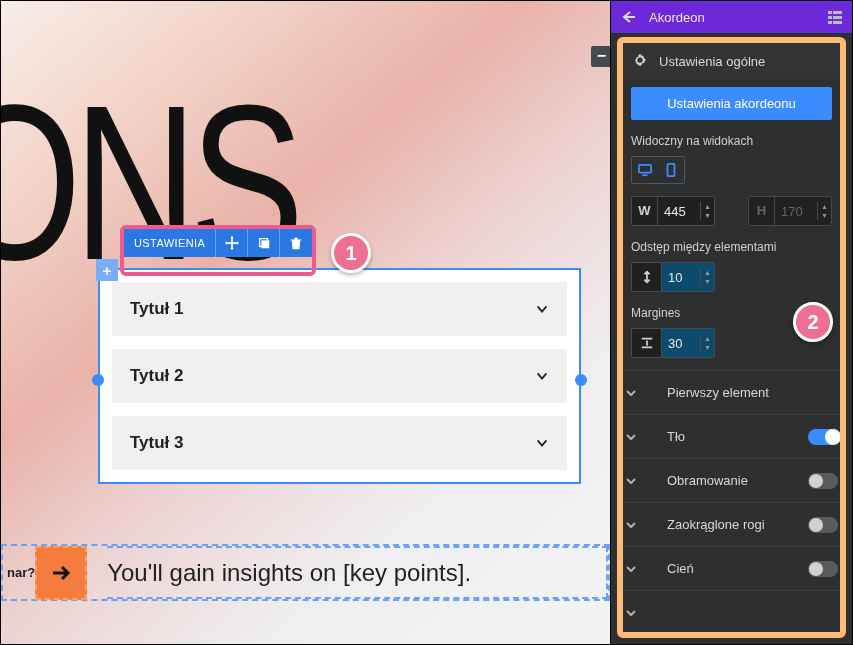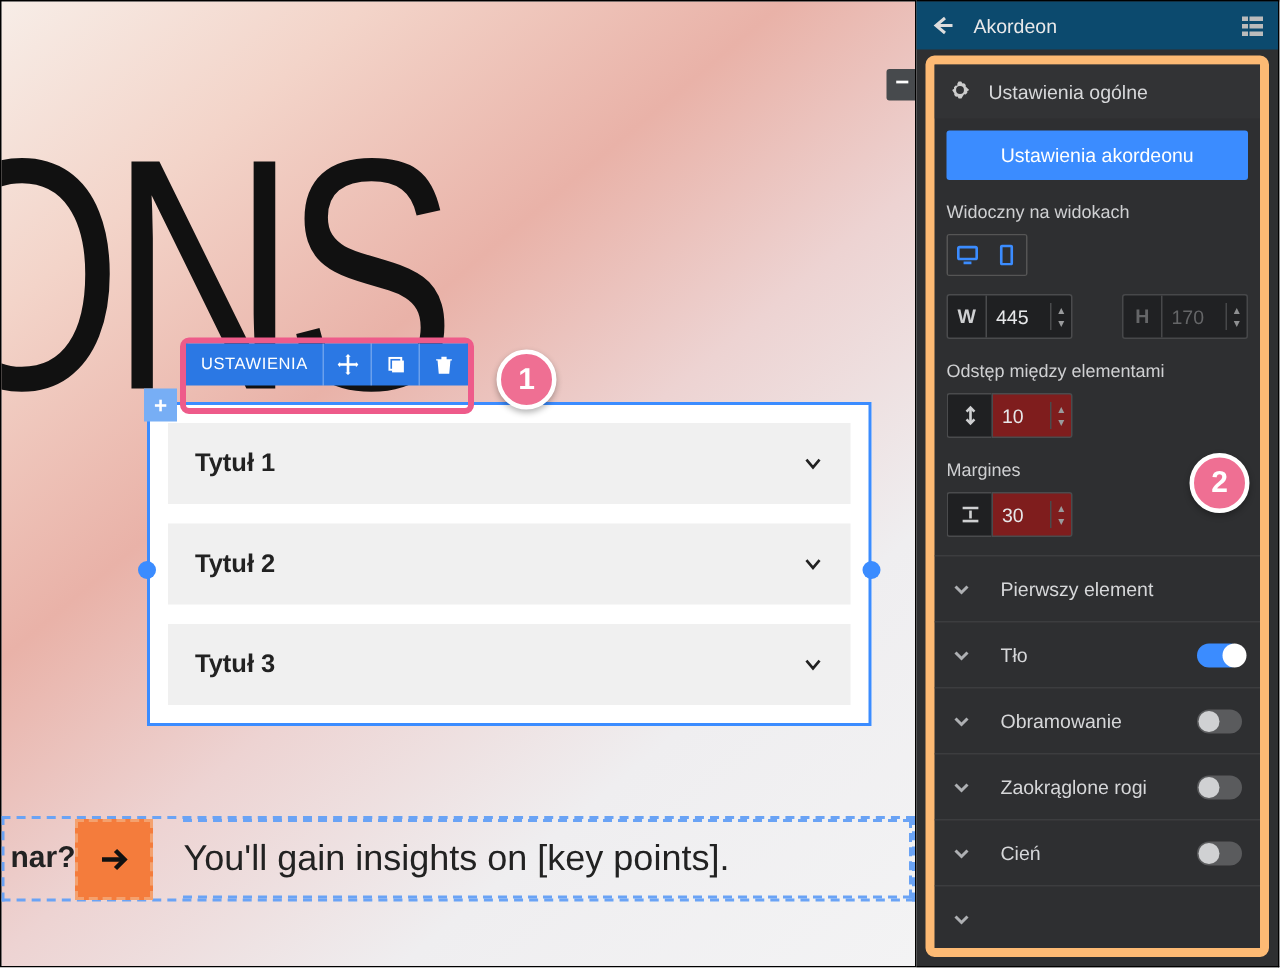--- a/index.html
+++ b/index.html
@@ -119,21 +119,21 @@
   .chev-down polyline { fill:none; stroke:#222; stroke-width:2; }
 
   
   .bottom-bar {
     position:absolute;
     left:0; top:543px; width:609px; height:57px;
     border: 2px dashed #6aa3f5;
     display:flex; align-items:center;
   }
   .bottom-q {
-    font-size:20px; font-weight:600; color:#222;
+    font-size:13px; font-weight:600; color:#222;
     padding-left:4px; padding-right:0;
     white-space: nowrap;
   }
   .orange-btn {
     width:52px; height:54px;
     background:#f47c3c;
     display:flex; align-items:center; justify-content:center;
     margin-right:20px;
     position:relative;
   }
@@ -155,21 +155,21 @@
     background: #2e2f31;
     color: #d7d8da;
     font-size: 13px;
     position: relative;
     border:1px solid #000;
     border-left:none;
   }
   .sb-head {
     height: 32px;
     display:flex; align-items:center;
-    background:#0c4a6e;
+    background:#6d28d9;
     padding: 0 6px;
     gap:10px;
   }
   .sb-back { width:22px; display:flex; justify-content:center; cursor:pointer;}
   .sb-back svg{ width:16px;height:16px; stroke:#ddd; stroke-width:2; fill:none;}
   .sb-title { flex:1; font-size:13px; color:#e9e9ea; }
   .sb-grid-icon { width:22px; display:flex; justify-content:center;}
   .sb-grid-icon svg{width:16px;height:16px; fill:#bbb;}
 
   .sb-body{
@@ -232,29 +232,29 @@
     display:flex; align-items:center; gap:0; margin-top:6px;
   }
   .lead-icon{
     width:30px;height:30px; border:1px solid #4a4b4d; border-right:none;
     display:flex;align-items:center;justify-content:center;
     background:#1f2022; border-radius:2px 0 0 2px;
   }
   .lead-icon svg{width:14px;height:14px; stroke:#cfd0d2; stroke-width:2; fill:none;}
   .num-box{
     height:30px; border:1px solid #4a4b4d; display:flex; align-items:center;
-    background:#7f1d1d; border-radius:0 2px 2px 0;
+    background:#0c4a6e; border-radius:0 2px 2px 0;
   }
   .num-box .dim-val{ width:38px;}
 
   .collapsible{
     height:44px; display:flex; align-items:center;
-    padding: 0 12px;
+    padding: 0 2px;
     border-top:1px solid #3c3d3f;
-    gap:14px;
+    gap:24px;
   }
   .collapsible .chev{ width:12px;}
   .collapsible .chev polyline{stroke:#aeb0b3; stroke-width:2; fill:none;}
   .collapsible .c-label{ flex:1; font-size:13px; color:#d6d7d9; padding-left:6px;}
   .toggle{
     width:30px;height:16px; border-radius:8px; background:#5a5b5d; position:relative;
   }
   .toggle .knob{
     width:14px;height:14px;border-radius:50%;background:#d0d1d3;
     position:absolute; top:1px; left:1px;

